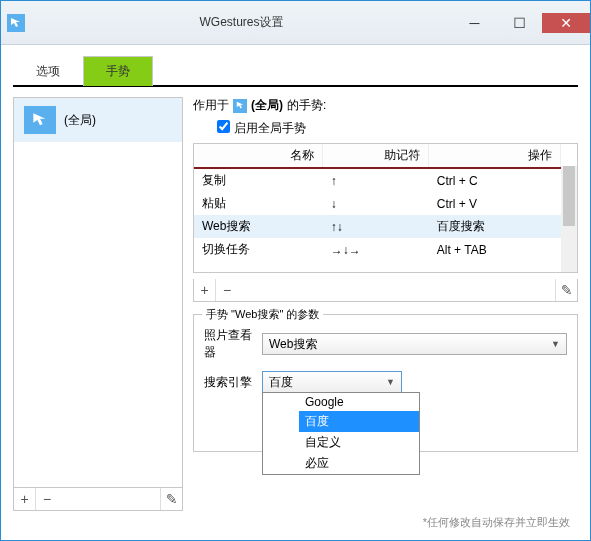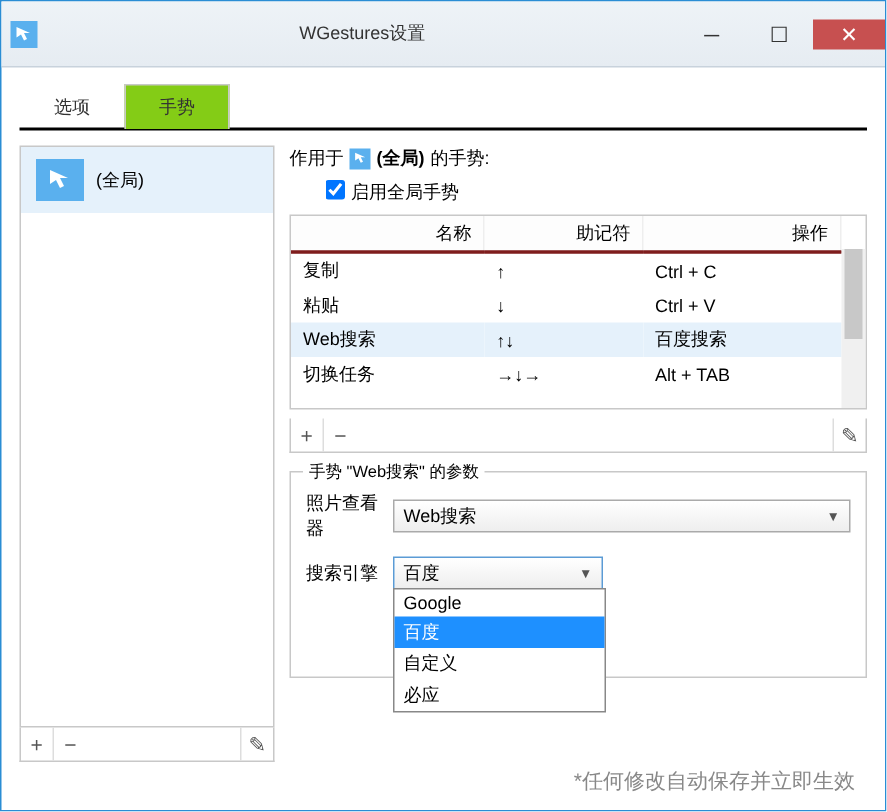--- a/index.html
+++ b/index.html
@@ -38,24 +38,24 @@
 td { padding: 3px 8px; }
 tr.sel td { background: #e5f1fb; }
 .table-bottom { display: flex; border: 1px solid #c8c8c8; border-top: none; }
 .params { border: 1px solid #c8c8c8; padding: 8px 10px; position: relative; margin-top: 6px; }
 .params-title { position: absolute; top: -8px; left: 8px; background: #fff; padding: 0 4px; font-size: 11px; }
 .param-row { display: flex; align-items: center; gap: 8px; margin: 4px 0; }
 .param-label { width: 50px; }
 .select { flex: 1; height: 22px; border: 1px solid #aaa; background: linear-gradient(#fff,#eee); display: flex; align-items: center; padding: 0 6px; position: relative; }
 .select.small { flex: 0 0 140px; border-color: #5b9bd5; }
 .select .arrow { margin-left: auto; font-size: 9px; color: #555; }
-.dropdown { position: absolute; top: 100%; left: -1px; width: 142px; border: 1px solid #888; background: #fff; z-index: 10; }
+.dropdown { position: absolute; top: 100%; left: -1px; width: 158px; border: 1px solid #888; background: #fff; z-index: 10; padding-left: 36px; }
 .opt { padding: 2px 6px; }
 .opt.sel { background: #1e90ff; color: #fff; }
-.footer { text-align: right; color: #888; font-size: 14px; padding: 4px 8px; }
+.footer { text-align: right; color: #888; font-size: 11px; padding: 4px 8px; }
 input[type=checkbox] { width: 13px; height: 13px; }
 </style>
 </head>
 <body>
 
 <div class="window">
   <div class="titlebar">
     <div class="app-icon">
       <svg viewBox="0 0 12 12">
           <path d="M1 1 L1 8 L4 6 L6 10 L8 9 L6 5 L10 5 Z" fill="#fff"></path>

